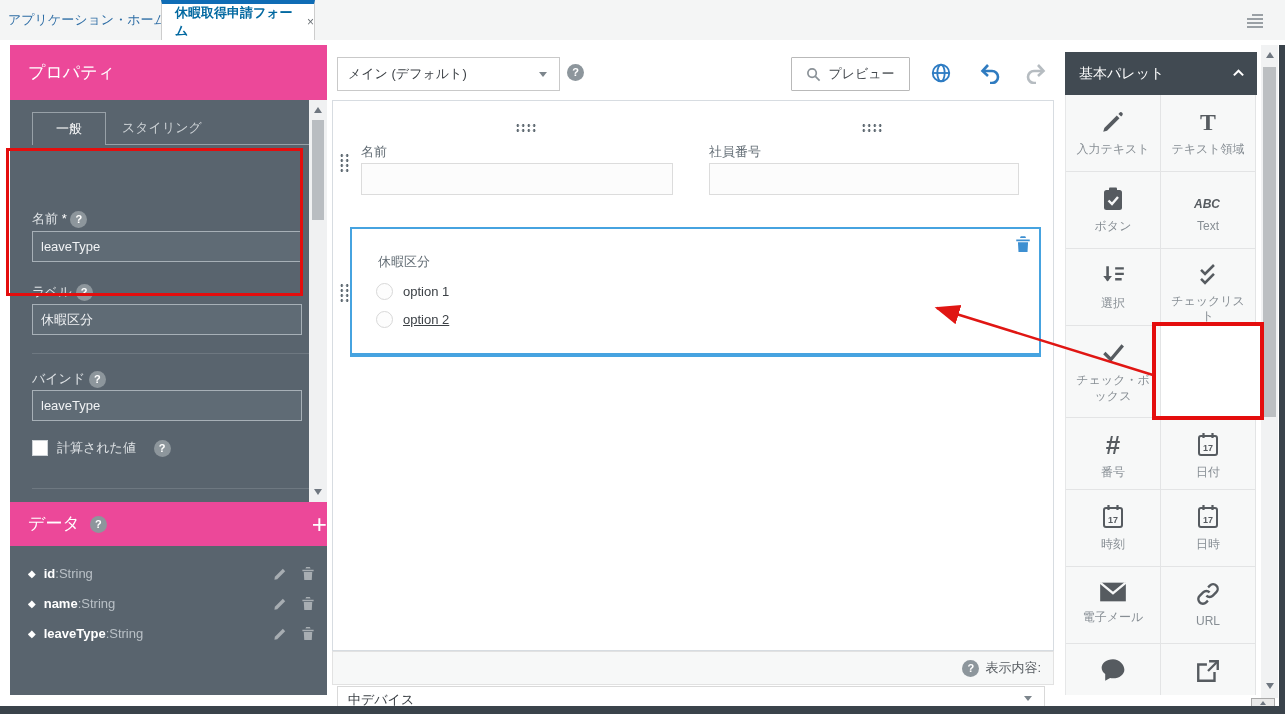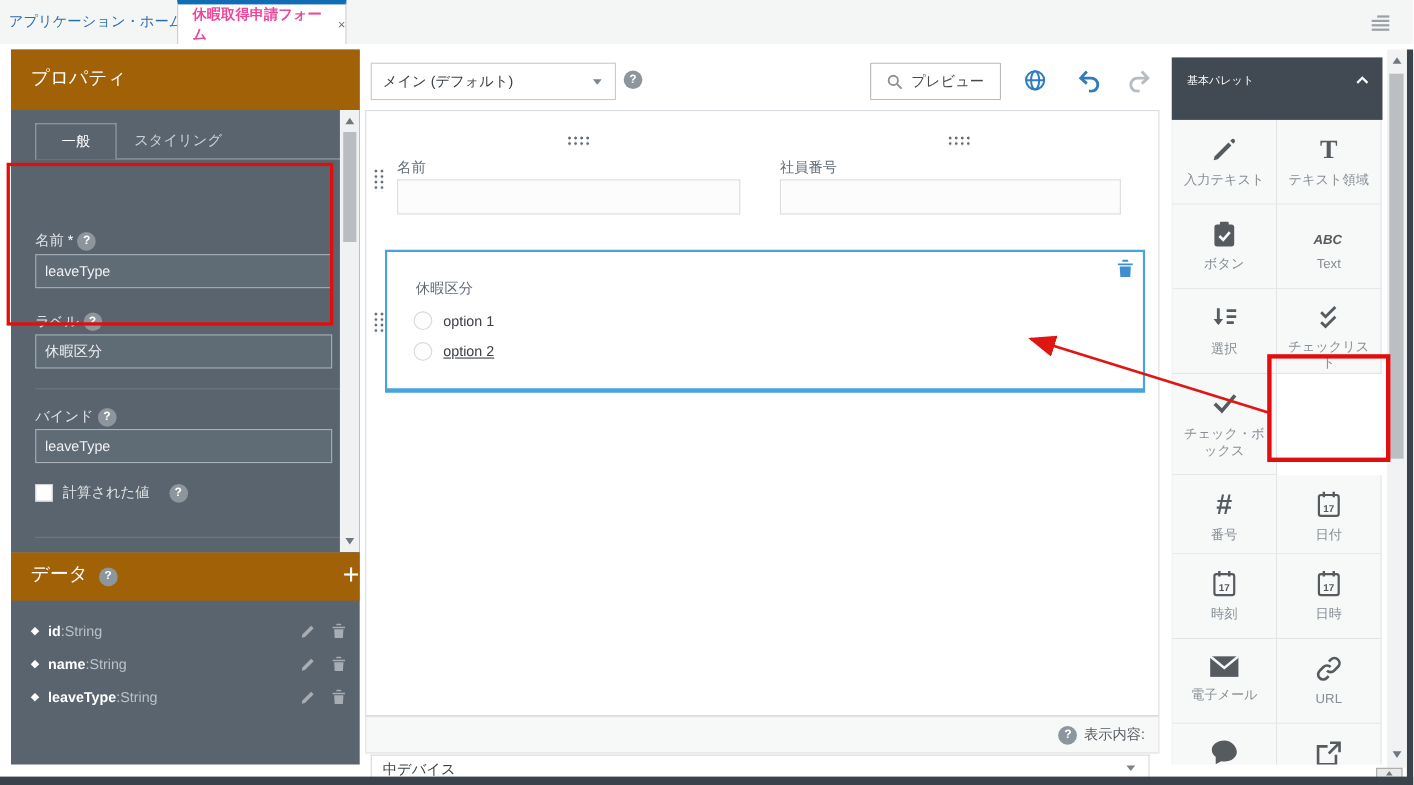--- a/index.html
+++ b/index.html
@@ -3,35 +3,35 @@
 <meta charset="utf-8">
 <style>
   html,body{margin:0;padding:0;}
   body{font-family:"Liberation Sans","DejaVu Sans",sans-serif;background:#fff;}
   #app{position:relative;width:1285px;height:714px;background:#fff;overflow:hidden;}
 
   
   .topbar{position:absolute;left:0;top:0;width:1285px;height:40px;background:#f4f5f5;}
   .tab-link{position:absolute;left:8px;top:0;height:40px;line-height:40px;color:#2d6da5;font-size:13px;cursor:pointer;}
   .tab-active{position:absolute;left:161px;top:0;width:152px;height:36px;background:#fff;border-left:1px solid #cdcdcd;border-right:1px solid #cdcdcd;border-top:4px solid #0f6cb5;display:flex;align-items:center;justify-content:center;gap:8px;}
-  .tab-active .t{font-size:13px;font-weight:bold;color:#ec4899;margin-left:13px;}
+  .tab-active .t{font-size:13px;font-weight:bold;color:#0369a1;margin-left:13px;}
   .tab-active .x{font-size:12px;color:#6b7075;cursor:pointer;}
   .hamburger{position:absolute;right:22px;top:14px;width:16px;cursor:pointer;}
   .hamburger i{display:block;height:2px;background:#9aa0a5;margin-bottom:2px;}
   .hamburger i.s{width:11px;margin-left:5px;}
 
   
   .help-c{display:inline-block;width:17px;height:17px;border-radius:50%;background:#8d969c;color:#fff;font-size:11px;font-weight:bold;text-align:center;line-height:17px;vertical-align:middle;}
   .caret-down{width:0;height:0;border-left:4px solid transparent;border-right:4px solid transparent;border-top:5px solid #7c858c;}
   .tri-up{width:0;height:0;border-left:4px solid transparent;border-right:4px solid transparent;border-bottom:6px solid #6f7780;}
   .tri-down{width:0;height:0;border-left:4px solid transparent;border-right:4px solid transparent;border-top:6px solid #6f7780;}
 
   
   .props{position:absolute;left:10px;top:45px;width:317px;height:457px;background:#59646e;overflow:hidden;}
-  .panel-hd{height:55px;background:#a16207;color:#fff;font-size:17px;line-height:55px;padding-left:18px;font-family:Liberation Mono, monospace;}
+  .panel-hd{height:55px;background:#ec4899;color:#fff;font-size:17px;line-height:55px;padding-left:18px;}
   .props-body{position:absolute;left:0;top:55px;right:18px;bottom:0;}
   .ptab1{position:absolute;left:22px;top:12px;width:72px;height:32px;background:#59646e;border:1px solid #98a1a8;border-bottom:none;color:#fff;font-size:13px;text-align:center;line-height:32px;z-index:2;}
   .ptab2{position:absolute;left:112px;top:12px;height:32px;color:#ccd1d5;font-size:13px;line-height:32px;cursor:pointer;}
   .ptabline{position:absolute;left:22px;top:44px;width:277px;height:1px;background:#98a1a8;}
   .plabel{position:absolute;left:22px;font-size:13px;color:#dfe3e6;}
   .pinput{position:absolute;left:22px;width:252px;height:29px;background:#5f6b75;border:1px solid #a7b0b7;color:#f0f2f4;font-size:13px;padding:0 8px;font-family:inherit;}
   .pdiv{position:absolute;left:22px;width:277px;height:1px;background:#6e7881;}
   .pcheck{position:absolute;left:22px;width:14px;height:14px;background:#fff;border:1px solid #cfd4d8;}
   .props-scroll{position:absolute;right:0;top:55px;bottom:0;width:18px;background:#f0f1f2;}
   .props-scroll .thumb{position:absolute;left:3px;top:20px;width:12px;height:100px;background:#b9bdc1;}
@@ -66,21 +66,21 @@
   .rcirc{width:15px;height:15px;border-radius:50%;border:1px solid #d8d8d8;background:#fdfdfd;}
 
   
   .cfoot{position:absolute;left:332px;top:651px;width:722px;height:34px;background:#f7f8f8;border:1px solid #e2e2e2;box-sizing:border-box;display:flex;align-items:center;justify-content:flex-end;gap:6px;padding-right:12px;font-size:13px;color:#565b60;}
   .devbar{position:absolute;left:337px;top:686px;width:708px;height:26px;background:#fff;border:1px solid #d9d9d9;border-bottom:none;box-sizing:border-box;cursor:pointer;}
   .devbar .v{position:absolute;left:10px;top:4px;font-size:13px;color:#3a3f44;}
   .devbar .caret-down{position:absolute;right:12px;top:9px;}
 
   
   .palette{position:absolute;left:1065px;top:52px;width:192px;height:643px;overflow:hidden;}
-  .pal-hd{height:57px;background:#414a52;color:#fff;font-size:10px;line-height:43px;padding-left:14px;position:relative;}
+  .pal-hd{height:43px;background:#414a52;color:#fff;font-size:14px;line-height:43px;padding-left:14px;position:relative;}
   .pal-hd svg{position:absolute;right:12px;top:15px;}
   .pal-row{display:flex;border-left:1px solid #e6e7e8;}
   .pal-cell{width:95px;border-right:1px solid #e3e4e5;border-bottom:1px solid #e3e4e5;background:#f7f8f8;display:flex;flex-direction:column;align-items:center;justify-content:flex-start;padding-top:14px;box-sizing:border-box;cursor:pointer;}
   .pal-cell .lbl{font-size:12px;color:#878e94;text-align:center;line-height:1.3;margin-top:7px;padding:0 5px;}
 
   
   .rscroll{position:absolute;left:1261px;top:45px;width:17px;height:653px;background:#f1f2f3;}
   .rscroll .thumb{position:absolute;left:2px;top:22px;width:13px;height:350px;background:#bcbfc2;}
   .corner-btn{position:absolute;left:1251px;top:698px;width:24px;height:10px;background:#e9e9e9;border:1px solid #a9a9a9;box-sizing:border-box;display:flex;align-items:center;justify-content:center;cursor:pointer;}
   .corner-btn .tri-up{border-bottom-width:4px;border-left-width:3px;border-right-width:3px;}

